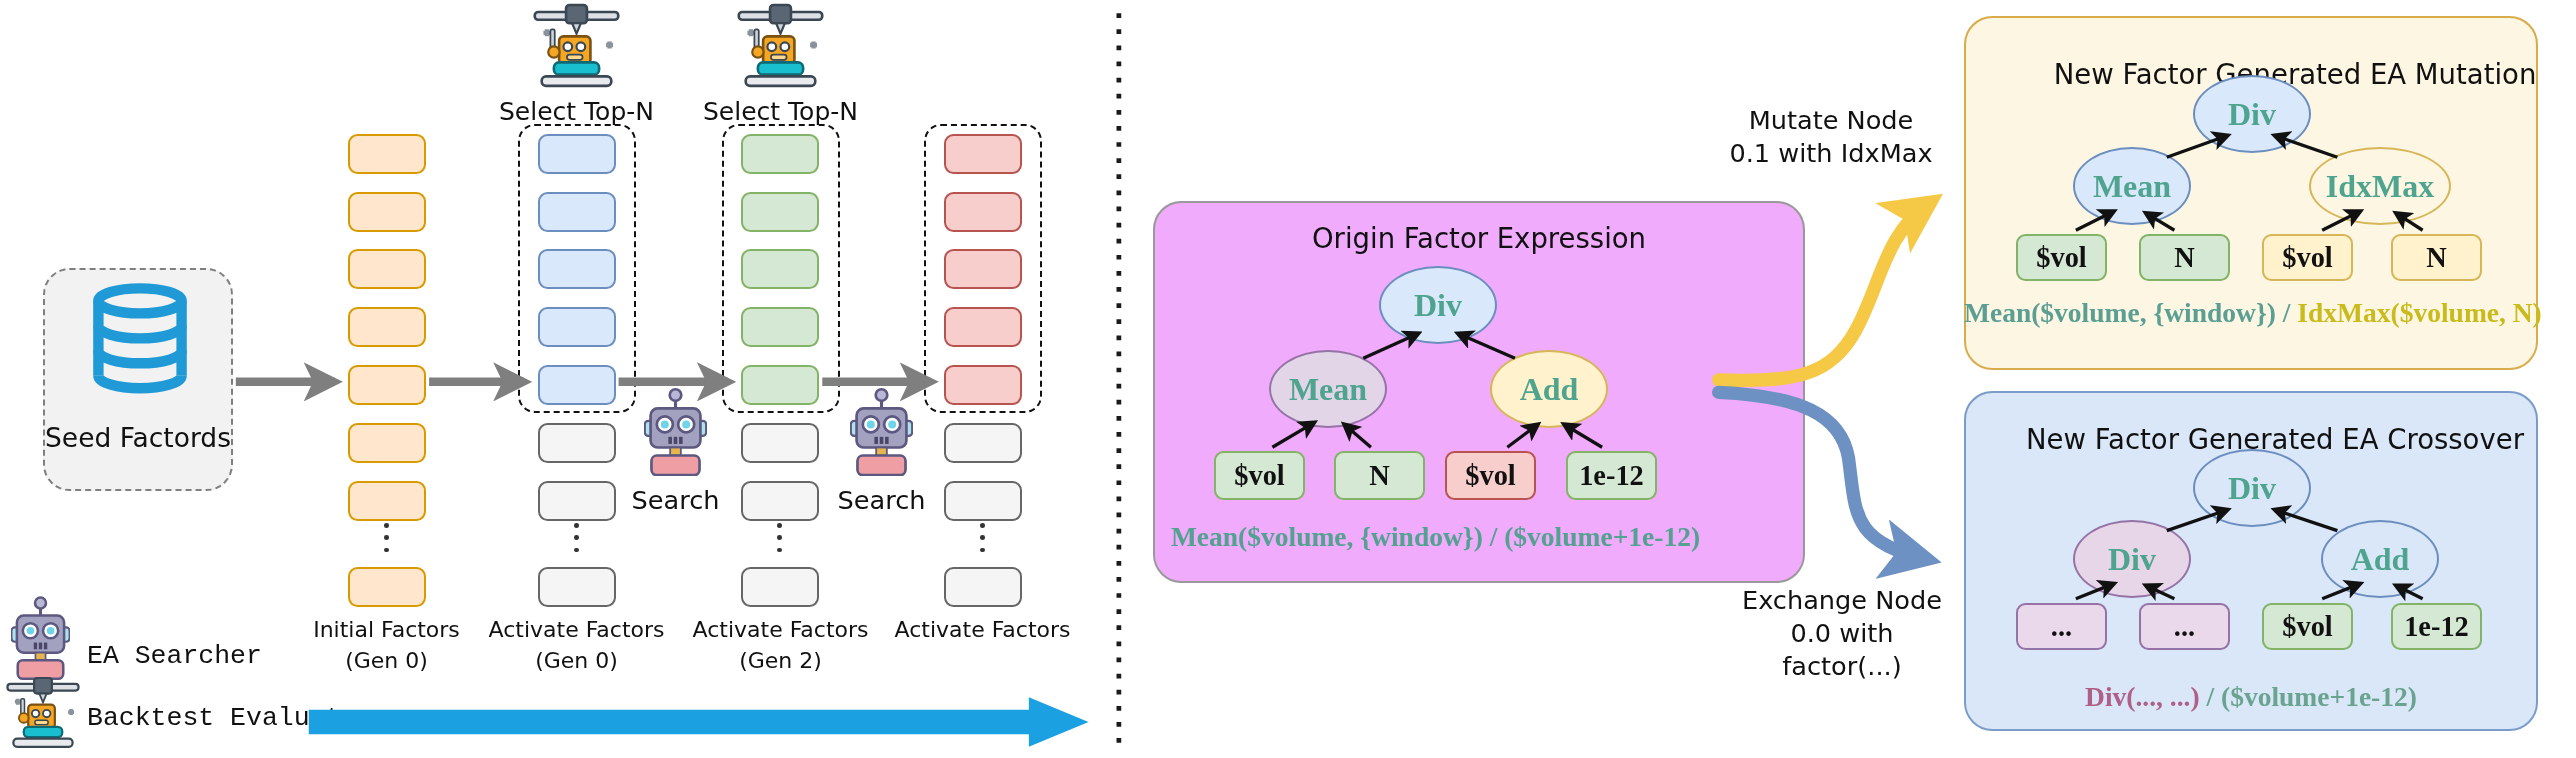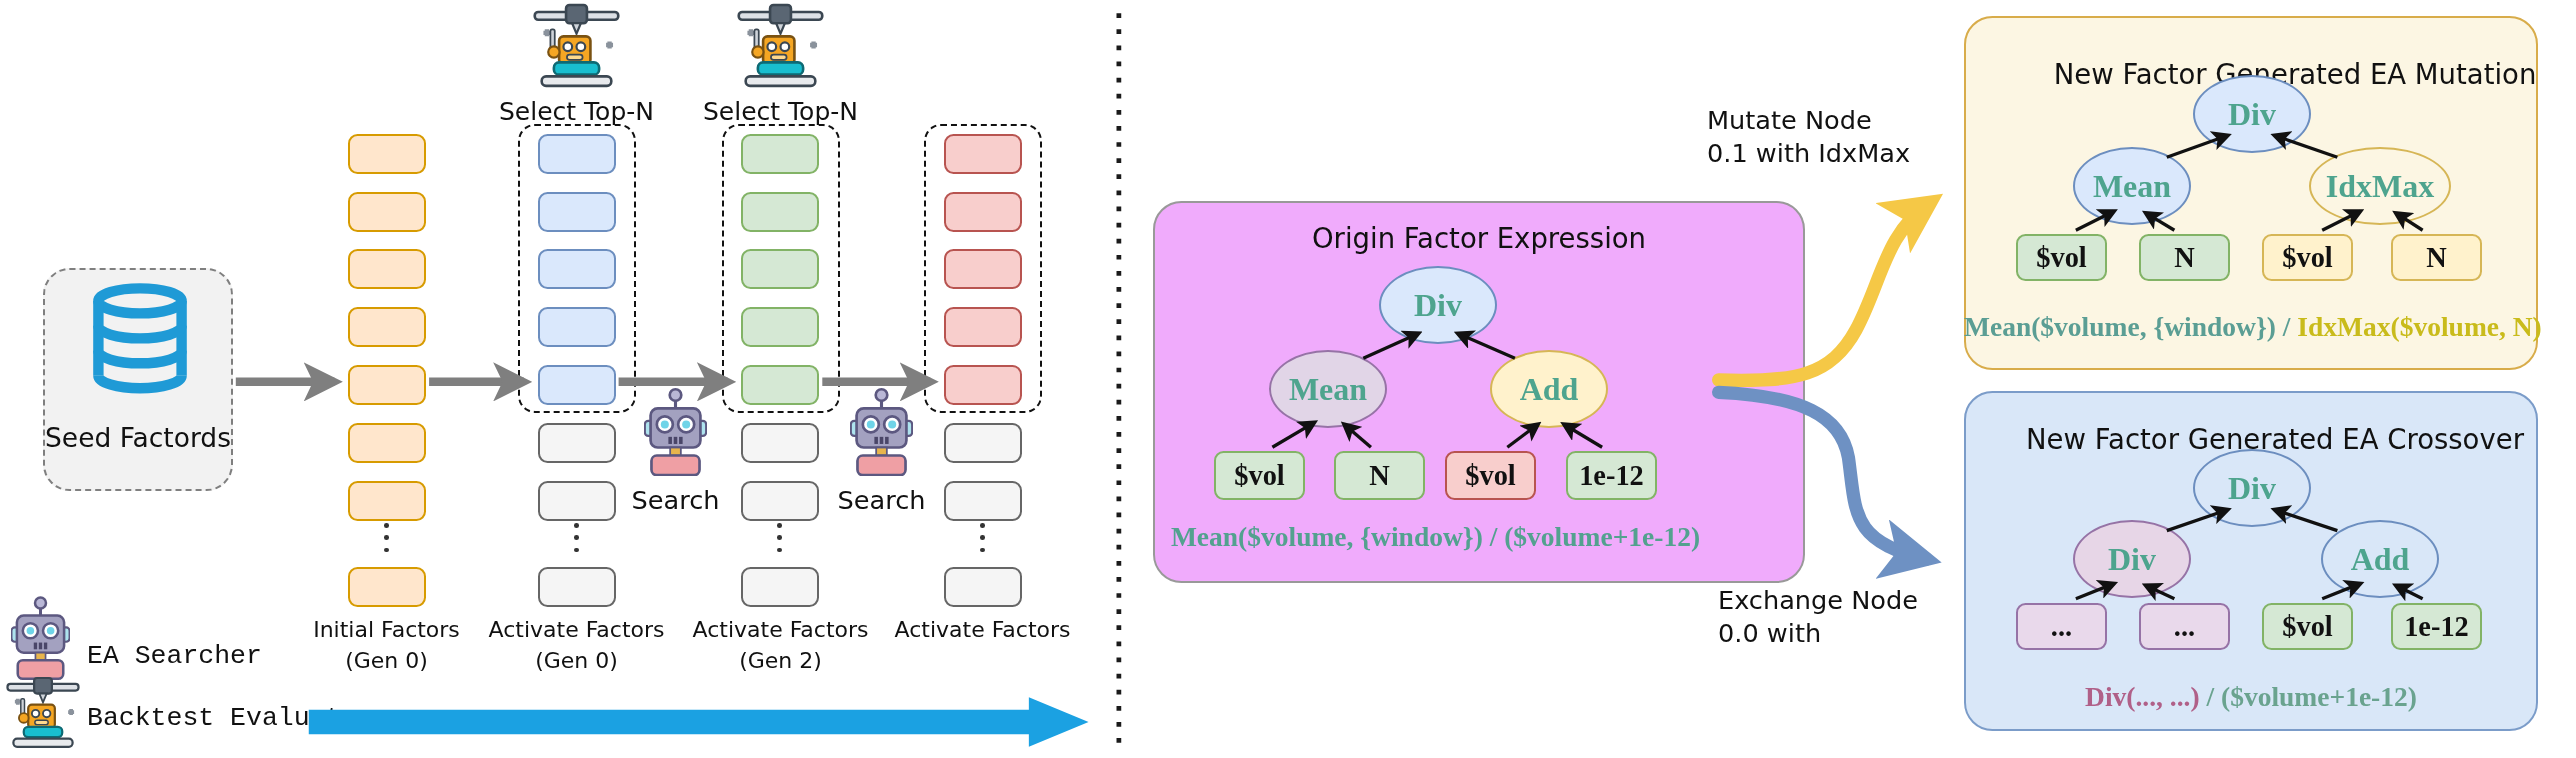--- a/index.html
+++ b/index.html
@@ -22,21 +22,21 @@
   #crossover-box{left:1964px;top:391px;width:574px;height:340px;background:#d9e7f8;border:2.8px solid #7b9cc9;padding-left:24px;}
   .boxtitle{position:absolute;width:100%;text-align:center;font-size:27.5px;color:#111;}
   .node{position:absolute;border-radius:50%;display:flex;align-items:center;justify-content:center;
         font-family:"Liberation Serif","DejaVu Serif",serif;font-weight:700;font-size:32px;color:#4ea48e;
         box-sizing:border-box;border:2.4px solid;}
   .leaf{position:absolute;border-radius:9.5px;display:flex;align-items:center;justify-content:center;
         font-family:"Liberation Serif","DejaVu Serif",serif;font-weight:700;font-size:28.4px;color:#111;
         box-sizing:border-box;border:2.4px solid;}
   .expr{position:absolute;white-space:nowrap;text-align:center;font-family:"Liberation Serif","DejaVu Serif",serif;
         font-weight:700;font-size:27.5px;}
-  .flowlabel{position:absolute;text-align:left;font-size:25.6px;color:#111;line-height:33px;}
+  .flowlabel{position:absolute;text-align:center;font-size:25.6px;color:#111;line-height:33px;}
   .collabel{position:absolute;width:265px;text-align:center;font-size:22px;line-height:31px;color:#111;}
   .legend-label{position:absolute;font-size:26.5px;color:#111;font-family:Liberation Mono, monospace;}
   svg{display:block;}
   #overlay{position:absolute;left:0;top:0;z-index:6;pointer-events:none;}
   .iconwrap{position:absolute;}
 </style>
 </head>
 <body>
 
 <div id="canvas">
@@ -256,33 +256,34 @@
   <div class="expr" style="left:1153px;top:521px;width:565px;color:#53a18f;">Mean($volume, {window}) / ($volume+1e-12)</div>
 
   <div class="flowlabel" style="left:1707px;top:104px;width:248px;">
     <div>Mutate Node</div>
     <div>0.1 with IdxMax</div>
   </div>
 
   <div class="flowlabel" style="left:1718px;top:584px;width:248px;">
     <div>Exchange Node</div>
     <div>0.0 with</div>
+    <div>factor(...)</div>
   </div>
 
   <div id="mutation-box" class="bigbox">
     <div class="boxtitle" style="top:40px;">New Factor Generated EA Mutation</div>
   </div>
   <div class="node" style="left:2193px;top:75px;width:118px;height:78px;background:#dae8fc;border-color:#6c8ebf;">Div</div>
   <div class="node" style="left:2073px;top:147px;width:118px;height:78px;background:#dae8fc;border-color:#6c8ebf;">Mean</div>
   <div class="node" style="left:2309px;top:147px;width:142px;height:78px;background:#fcf6e3;border-color:#d6b656;">IdxMax</div>
   <div class="leaf" style="left:2016px;top:234px;width:91px;height:47px;background:#d5e8d4;border-color:#82b366;">$vol</div>
   <div class="leaf" style="left:2139px;top:234px;width:91px;height:47px;background:#d5e8d4;border-color:#82b366;">N</div>
   <div class="leaf" style="left:2262px;top:234px;width:91px;height:47px;background:#fff2cc;border-color:#d6b656;">$vol</div>
   <div class="leaf" style="left:2391px;top:234px;width:91px;height:47px;background:#fff2cc;border-color:#d6b656;">N</div>
-  <div class="expr" style="left:1964px;top:311px;width:574px;">
+  <div class="expr" style="left:1964px;top:297px;width:574px;">
     <span style="color:#5b9e94;">Mean($volume, {window}) / </span><span style="color:#c9bb1b;">IdxMax($volume, N)</span>
   </div>
 
   <div id="crossover-box" class="bigbox">
     <div class="boxtitle" style="top:30px;">New Factor Generated EA Crossover</div>
   </div>
   <div class="node" style="left:2193px;top:449px;width:118px;height:78px;background:#d9e7f8;border-color:#6c8ebf;">Div</div>
   <div class="node" style="left:2073px;top:520px;width:118px;height:78px;background:#e7d6e7;border-color:#9673a6;">Div</div>
   <div class="node" style="left:2321px;top:520px;width:118px;height:78px;background:#d9e7f8;border-color:#6c8ebf;">Add</div>
   <div class="leaf" style="left:2016px;top:603px;width:91px;height:47px;background:#e9d9eb;border-color:#9673a6;">...</div>

